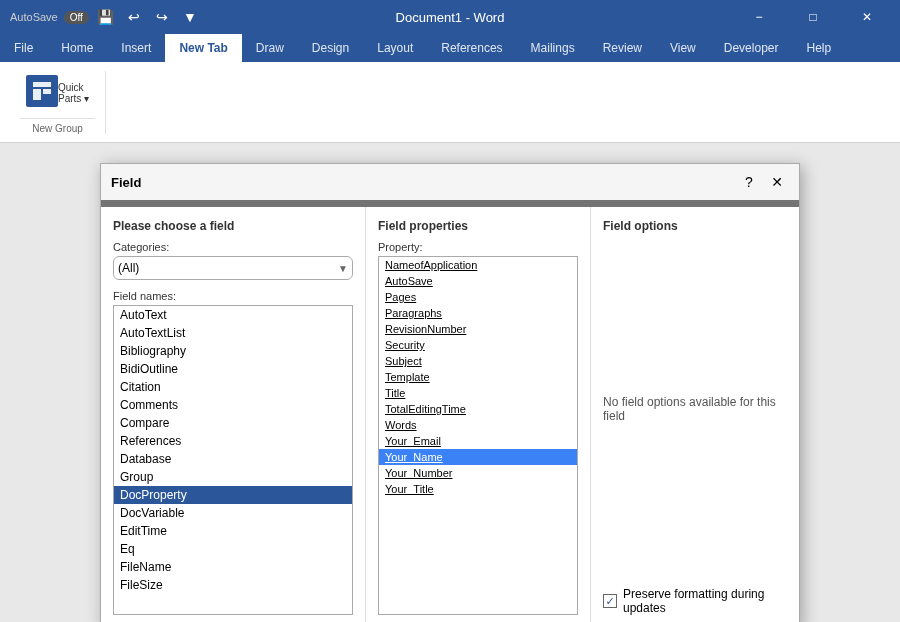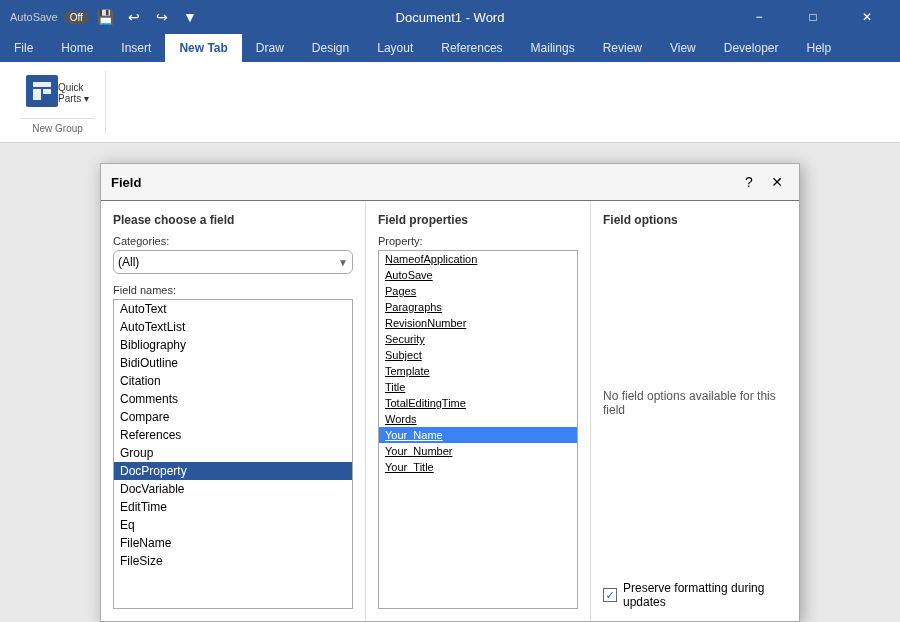--- a/index.html
+++ b/index.html
@@ -166,21 +166,21 @@
     }
     .dialog {
       background: white;
       border: 1px solid #aaa;
       box-shadow: 3px 3px 15px rgba(0,0,0,0.3);
       width: 700px;
       font-size: 12px;
     }
     .dialog-titlebar {
       background: #f5f5f5;
-      border-bottom: 1px solid #737373;
+      border-bottom: 7px solid #737373;
       padding: 6px 10px;
       display: flex;
       align-items: center;
       justify-content: space-between;
     }
     .dialog-title {
       font-size: 13px;
       font-weight: 600;
     }
     .dialog-title-btns {
@@ -407,20 +407,21 @@
           <div class="field-label">Field names:</div>
           <div class="list-box">
             <div class="list-item">AutoText</div>
             <div class="list-item">AutoTextList</div>
             <div class="list-item">Bibliography</div>
             <div class="list-item">BidiOutline</div>
             <div class="list-item">Citation</div>
             <div class="list-item">Comments</div>
             <div class="list-item">Compare</div>
             <div class="list-item">References</div>
+            <div class="list-item">Database</div>
             <div class="list-item">Group</div>
             <div class="list-item selected">DocProperty</div>
             <div class="list-item">DocVariable</div>
             <div class="list-item">EditTime</div>
             <div class="list-item">Eq</div>
             <div class="list-item">FileName</div>
             <div class="list-item">FileSize</div>
 
           </div>
         </div>
@@ -433,20 +434,21 @@
             <div class="prop-item">AutoSave</div>
             <div class="prop-item">Pages</div>
             <div class="prop-item">Paragraphs</div>
             <div class="prop-item">RevisionNumber</div>
             <div class="prop-item">Security</div>
             <div class="prop-item">Subject</div>
             <div class="prop-item">Template</div>
             <div class="prop-item">Title</div>
             <div class="prop-item">TotalEditingTime</div>
             <div class="prop-item">Words</div>
+            <div class="prop-item">Your_Email</div>
             <div class="prop-item selected">Your_Name</div>
             <div class="prop-item">Your_Number</div>
             <div class="prop-item">Your_Title</div>
           </div>
         </div>
 
         <div class="panel-right">
           <div class="panel-title">Field options</div>
           <div class="field-options-msg">No field options available for this field</div>
           <div class="preserve-check">

